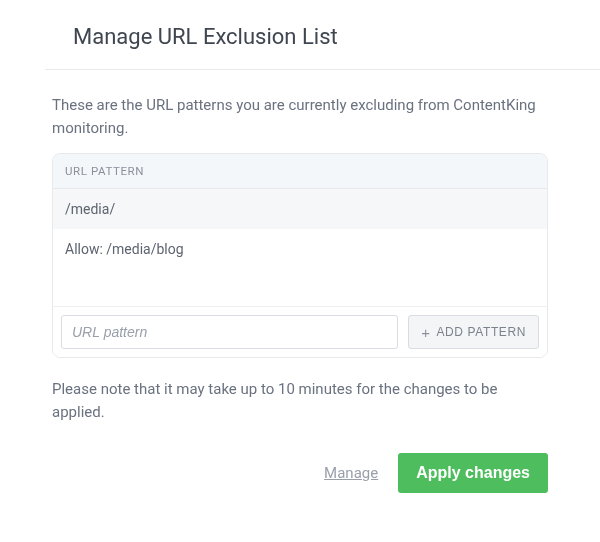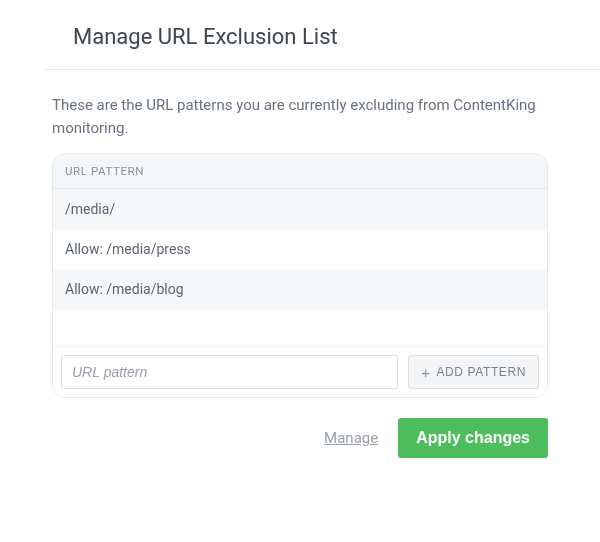--- a/index.html
+++ b/index.html
@@ -23,21 +23,21 @@
     padding: 24px 52px 28px 52px;
   }
   .intro {
     font-size: 15px;
     line-height: 1.5;
     color: #6a7280;
     margin-bottom: 14px;
   }
   .table-wrap {
     border: 1px solid #e7e9ec;
-    border-radius: 13px;
+    border-radius: 8px;
     overflow: hidden;
     margin-bottom: 20px;
   }
   .table-head {
     background: #f4f7fa;
     padding: 10px 12px;
     font-size: 11.5px;
     letter-spacing: 0.6px;
     color: #8a919c;
     border-bottom: 1px solid #e7e9ec;
@@ -136,32 +136,32 @@
 </div>
 
 <div class="content">
 
   <p class="intro">These are the URL patterns you are currently excluding from ContentKing monitoring.</p>
 
   <div class="table-wrap">
     <div class="table-head">URL PATTERN</div>
     <div>
       <div class="row">/media/</div>
-      <div class="row">Allow: /media/press</div>
       <div class="row">Allow: /media/blog</div>
     </div>
     <div class="spacer-row"></div>
     <div class="add-row">
       <input class="add-input" type="text" placeholder="URL pattern" style="">
       <button class="add-btn">
         <span class="plus">+</span>
         <span>ADD PATTERN</span>
       </button>
     </div>
   </div>
 
+  <p class="note">Please note that it may take up to 10 minutes for the changes to be applied.</p>
 
   <div class="actions">
     <a class="cancel-link">Manage</a>
     <button class="apply-btn">Apply changes</button>
   </div>
 
 </div>
 
 </body></html>

